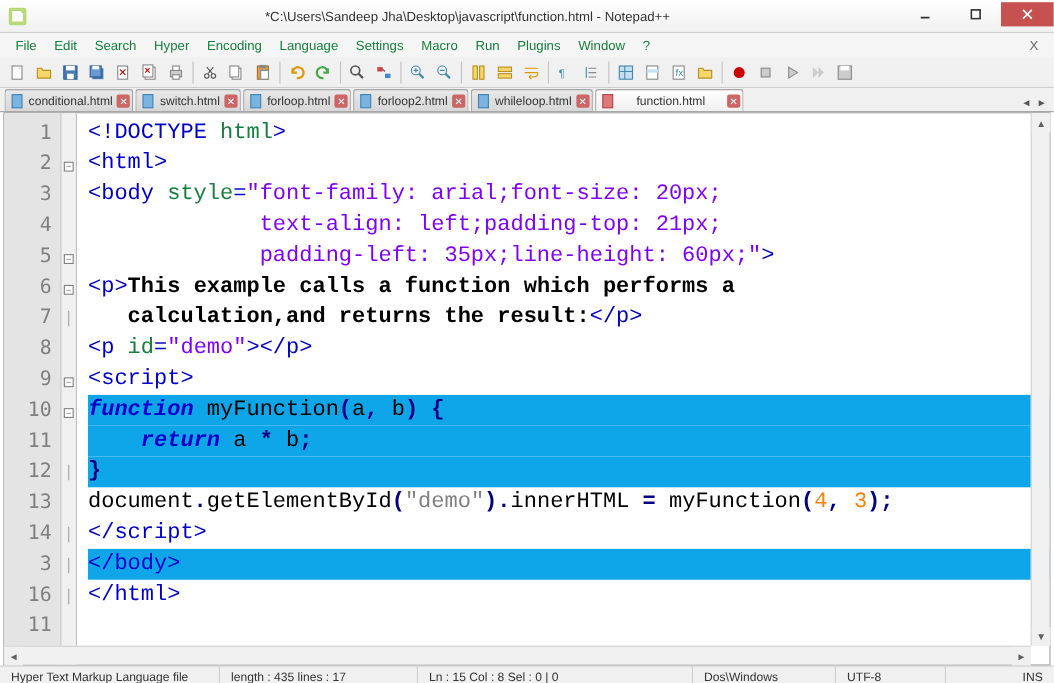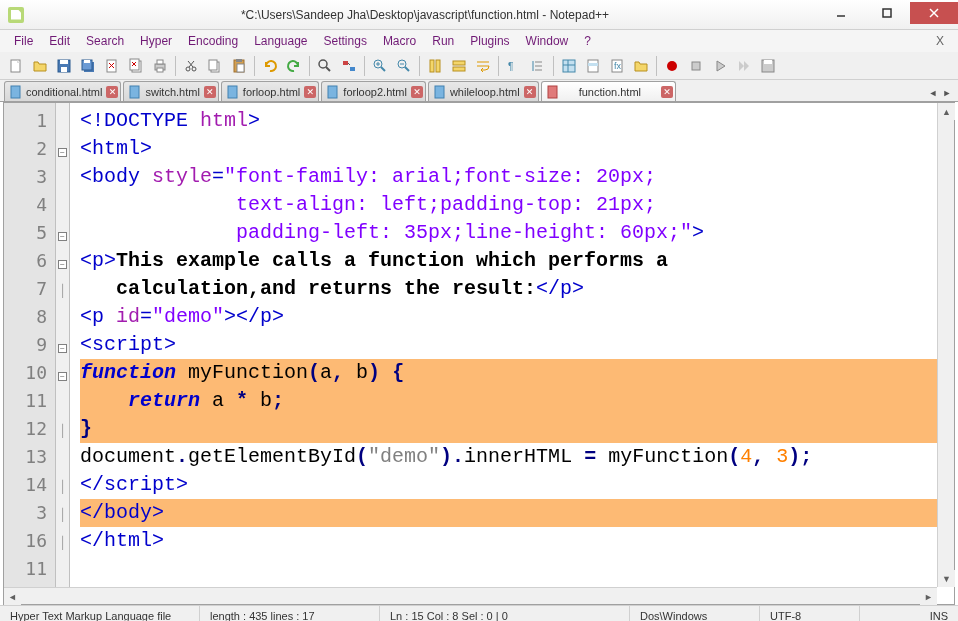--- a/index.html
+++ b/index.html
@@ -11,21 +11,21 @@
 .titlebar .app-icon::after { content: ""; position: absolute; left: 3px; top: 3px; width: 10px; height: 10px; background: #fff; clip-path: polygon(0 0, 70% 0, 100% 30%, 100% 100%, 0 100%); }
 .titlebar .title-text { flex: 1; text-align: center; color: #333; }
 .win-controls { display: flex; }
 .win-btn { width: 46px; height: 22px; display: flex; align-items: center; justify-content: center; font-size: 13px; color: #333; margin-top: -4px; }
 .win-btn.close { background: #c75050; color: #fff; width: 48px; }
 .win-btn.min, .win-btn.max { background: transparent; }
 .win-btn svg { width: 10px; height: 10px; }
 
 
 .menubar { height: 22px; display: flex; align-items: center; padding: 0 6px; background: #f5f5f5; }
-.menubar .menu-item { padding: 2px 8px; color: #701a75; cursor: default; }
+.menubar .menu-item { padding: 2px 8px; color: #15803d; cursor: default; }
 .menubar .menu-x { margin-left: auto; padding: 0 8px; color: #666; }
 
 
 .toolbar { height: 28px; background: #f0f0f0; border-bottom: 1px solid #d0d0d0; display: flex; align-items: center; padding: 0 4px; gap: 0; }
 .tool-btn { width: 22px; height: 22px; display: flex; align-items: center; justify-content: center; margin: 0 1px; border: 1px solid transparent; }
 .tool-sep { width: 1px; height: 20px; background: #c0c0c0; margin: 0 3px; }
 .tool-btn svg { width: 16px; height: 16px; }
 
 
 .tabs { height: 22px; background: #f0f0f0; display: flex; align-items: flex-end; padding: 0 4px; border-bottom: 1px solid #a0a0a0; }
@@ -37,23 +37,23 @@
 .tab-nav-btn { width: 14px; height: 16px; font-size: 9px; color: #555; display: flex; align-items: center; justify-content: center; }
 
 
 .editor-container { position: relative; height: 503px; display: flex; background: #fff; border: 1px solid #a0a0a0; margin: 0 3px; }
 .gutter { width: 52px; background: #e4e4e4; text-align: right; padding: 4px 8px 0 0; font-family: Consolas, monospace; font-size: 18px; line-height: 28px; color: #808080; border-right: 1px solid #c0c0c0; }
 .fold-gutter { width: 14px; background: #f0f0f0; padding-top: 4px; font-family: Consolas, monospace; font-size: 18px; line-height: 28px; text-align: center; color: #808080; border-right: 1px solid #c0c0c0; }
 .fold-box { width: 9px; height: 9px; border: 1px solid #808080; display: inline-block; font-size: 8px; line-height: 7px; text-align: center; color: #808080; background: #fff; }
 .fold-line { color: #a0a0a0; font-size: 12px; }
 .code { flex: 1; padding: 4px 0 0 10px; font-family: Consolas, "Courier New", monospace; font-size: 20px; line-height: 28px; white-space: pre; overflow: hidden; color: #000; }
 .code .line { height: 28px; }
-.code .hl-line { background: #fdba74; }
+.code .hl-line { background: #0ea5e9; }
 .tag { color: #0000cc; }
-.attr { color: #a21caf; text-align: center; }
+.attr { color: #15803d; text-align: center; }
 .str { color: #8000ff; }
 .num { color: #ff8000; }
 .kw { color: #0000cc; font-weight: bold; font-style: italic; }
 .txt { color: #000; font-weight: bold; }
 .op { color: #000080; font-weight: bold; }
 .gray { color: #808080; }
 .fn { color: #000; }
 
 .scroll-v { position: absolute; right: 0; top: 0; bottom: 17px; width: 17px; background: #f0f0f0; border-left: 1px solid #d0d0d0; }
 .scroll-h { position: absolute; left: 0; right: 17px; bottom: 0; height: 17px; background: #f0f0f0; border-top: 1px solid #d0d0d0; }

